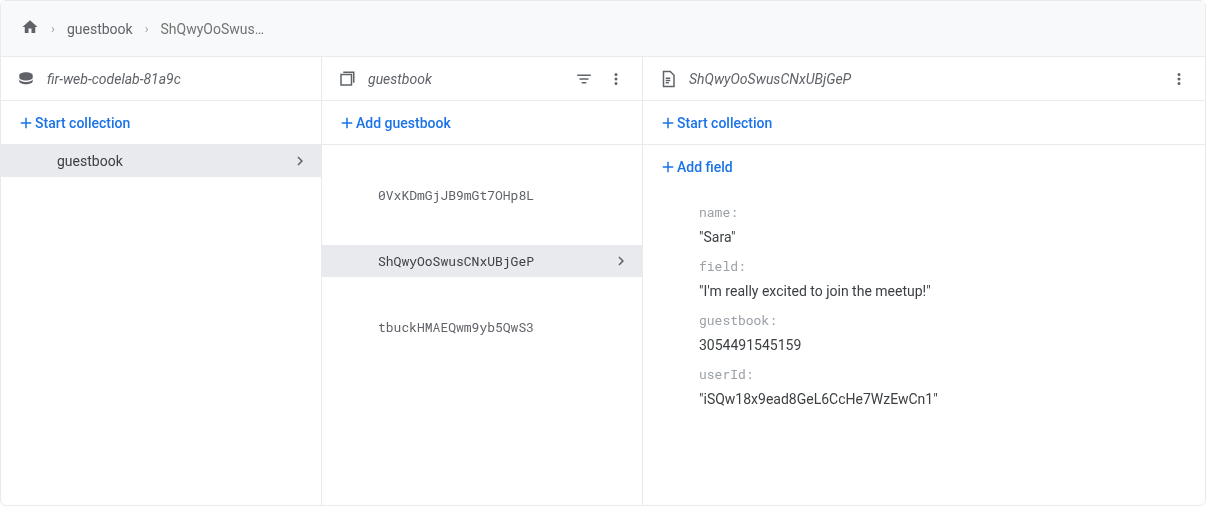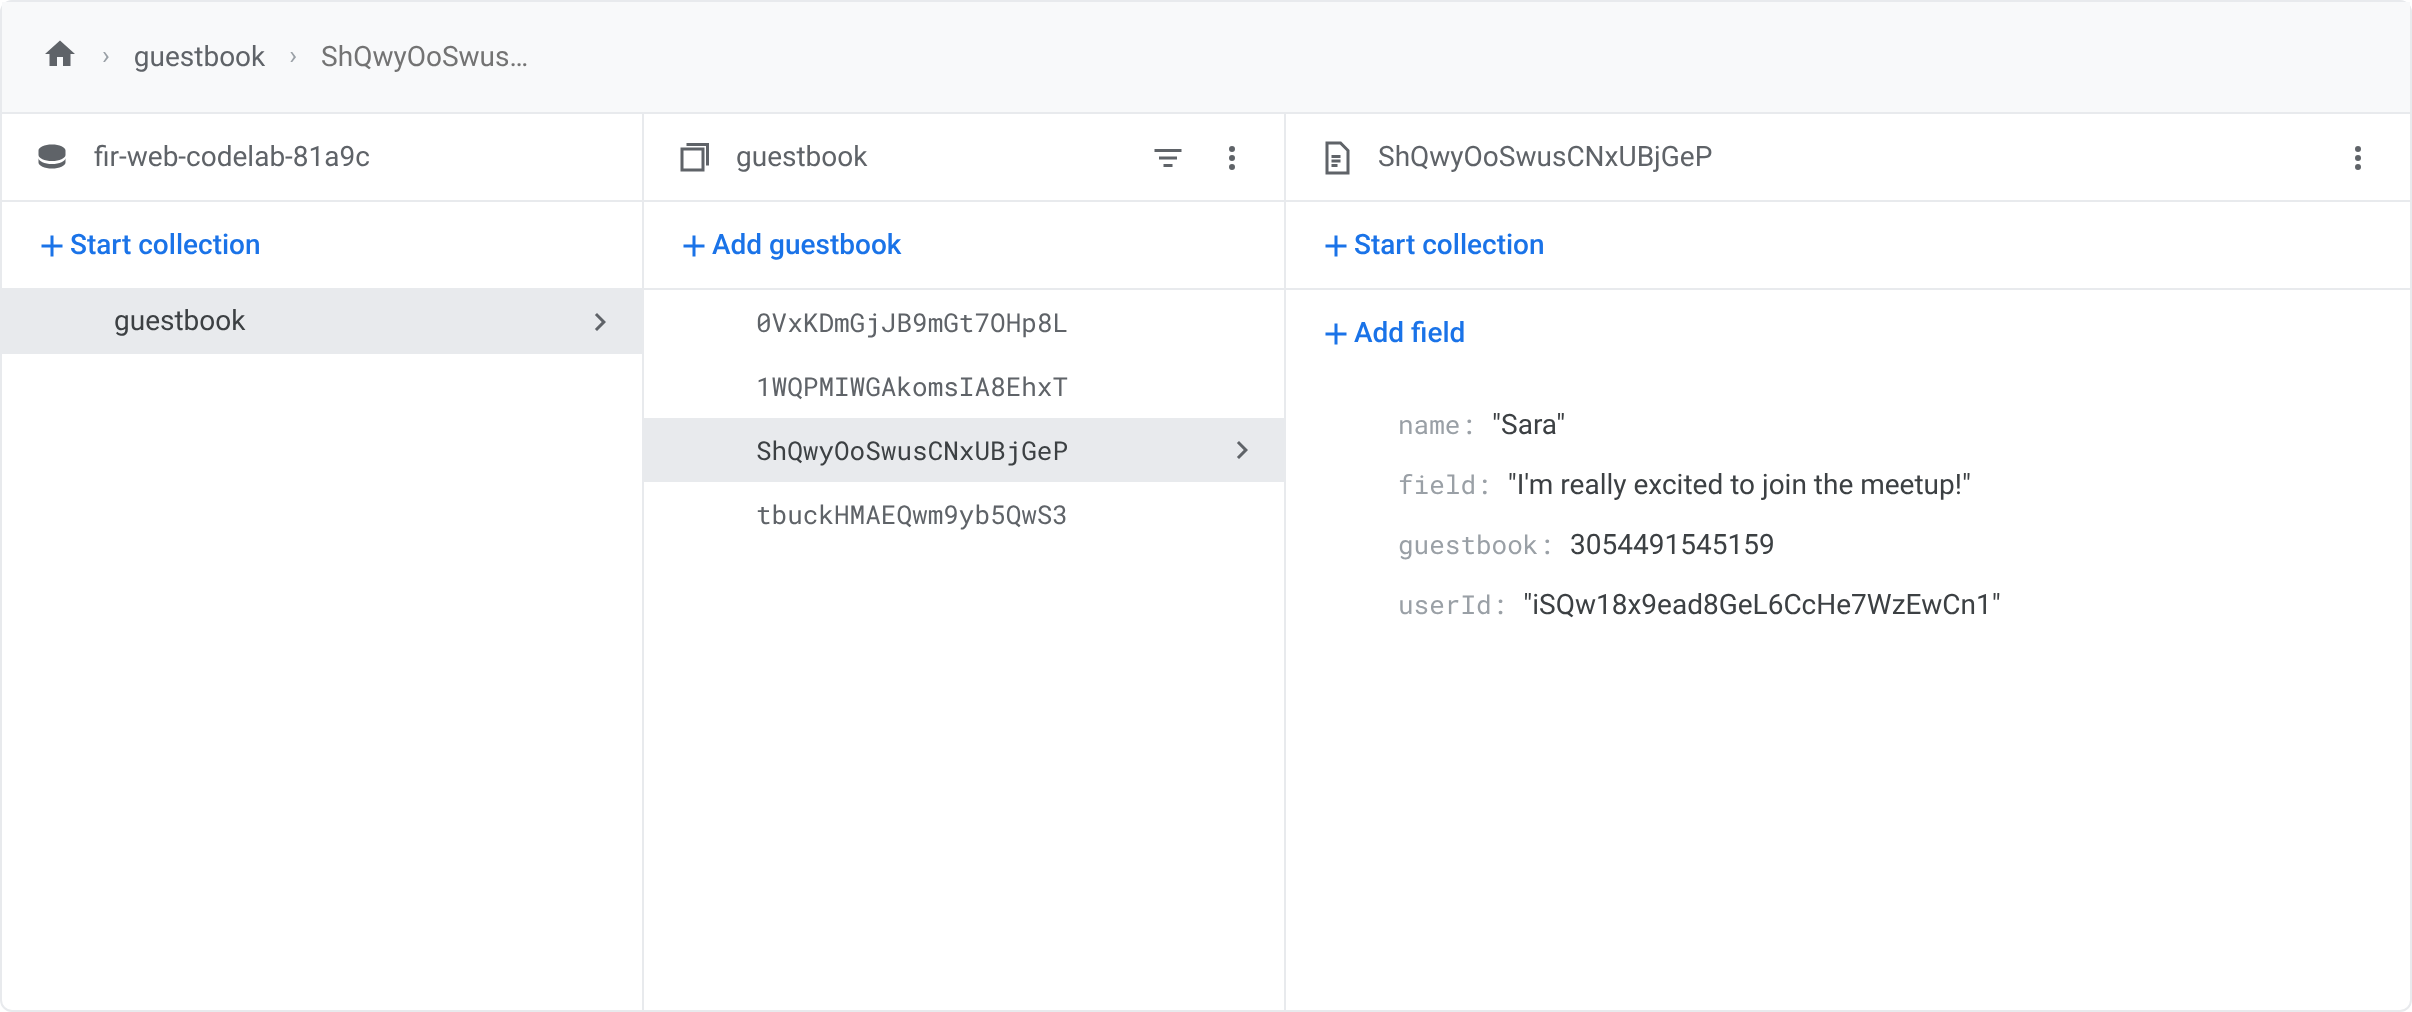--- a/index.html
+++ b/index.html
@@ -69,20 +69,21 @@
     gap: 12px;
     border-bottom: 1px solid #e8eaed;
     color: #5f6368;
     font-size: 14px;
   }
   .col-header .title {
     flex: 1;
     overflow: hidden;
     text-overflow: ellipsis;
     white-space: nowrap;
+    font-style: italic;
   }
   .col-header svg.hdr-icon {
     width: 18px;
     height: 18px;
     fill: #5f6368;
     flex-shrink: 0;
   }
   .icon-btn {
     width: 20px;
     height: 20px;
@@ -120,20 +121,21 @@
     align-items: center;
     padding: 0 16px 0 56px;
     font-size: 14px;
     color: #5f6368;
     cursor: pointer;
     position: relative;
   }
   .list-item.mono {
     font-family: "Roboto Mono", Menlo, Consolas, monospace;
     font-size: 13px;
+    margin-top: 34px;
   }
   .list-item.selected {
     background: #e8eaed;
     color: #3c4043;
   }
   .list-item .chev {
     position: absolute;
     right: 12px;
     fill: #5f6368;
     width: 18px;
@@ -145,20 +147,21 @@
   }
   .fields {
     padding: 8px 0;
   }
   .field-row {
     display: flex;
     align-items: baseline;
     padding: 6px 16px 6px 56px;
     font-size: 14px;
     gap: 8px;
+    flex-direction: column;
   }
   .field-key {
     font-family: "Roboto Mono", Menlo, Consolas, monospace;
     color: #9aa0a6;
     font-size: 13px;
   }
   .field-key::after { content: ":"; }
   .field-val {
     color: #3c4043;
   }
@@ -230,23 +233,20 @@
       <div class="action-row">
         <svg viewBox="0 0 24 24">
             <path d="M19 13h-6v6h-2v-6H5v-2h6V5h2v6h6v2z"></path>
           </svg>
         <span>Add guestbook</span>
       </div>
       <div class="list">
         <div class="list-item mono">
           <span>0VxKDmGjJB9mGt7OHp8L</span>
         </div>
-        <div class="list-item mono">
-          <span>1WQPMIWGAkomsIA8EhxT</span>
-        </div>
         <div class="list-item mono selected">
           <span>ShQwyOoSwusCNxUBjGeP</span>
           <svg class="chev" viewBox="0 0 24 24">
               <path d="M8.59 16.59L13.17 12 8.59 7.41 10 6l6 6-6 6z"></path>
             </svg>
         </div>
         <div class="list-item mono">
           <span>tbuckHMAEQwm9yb5QwS3</span>
         </div>
       </div>

